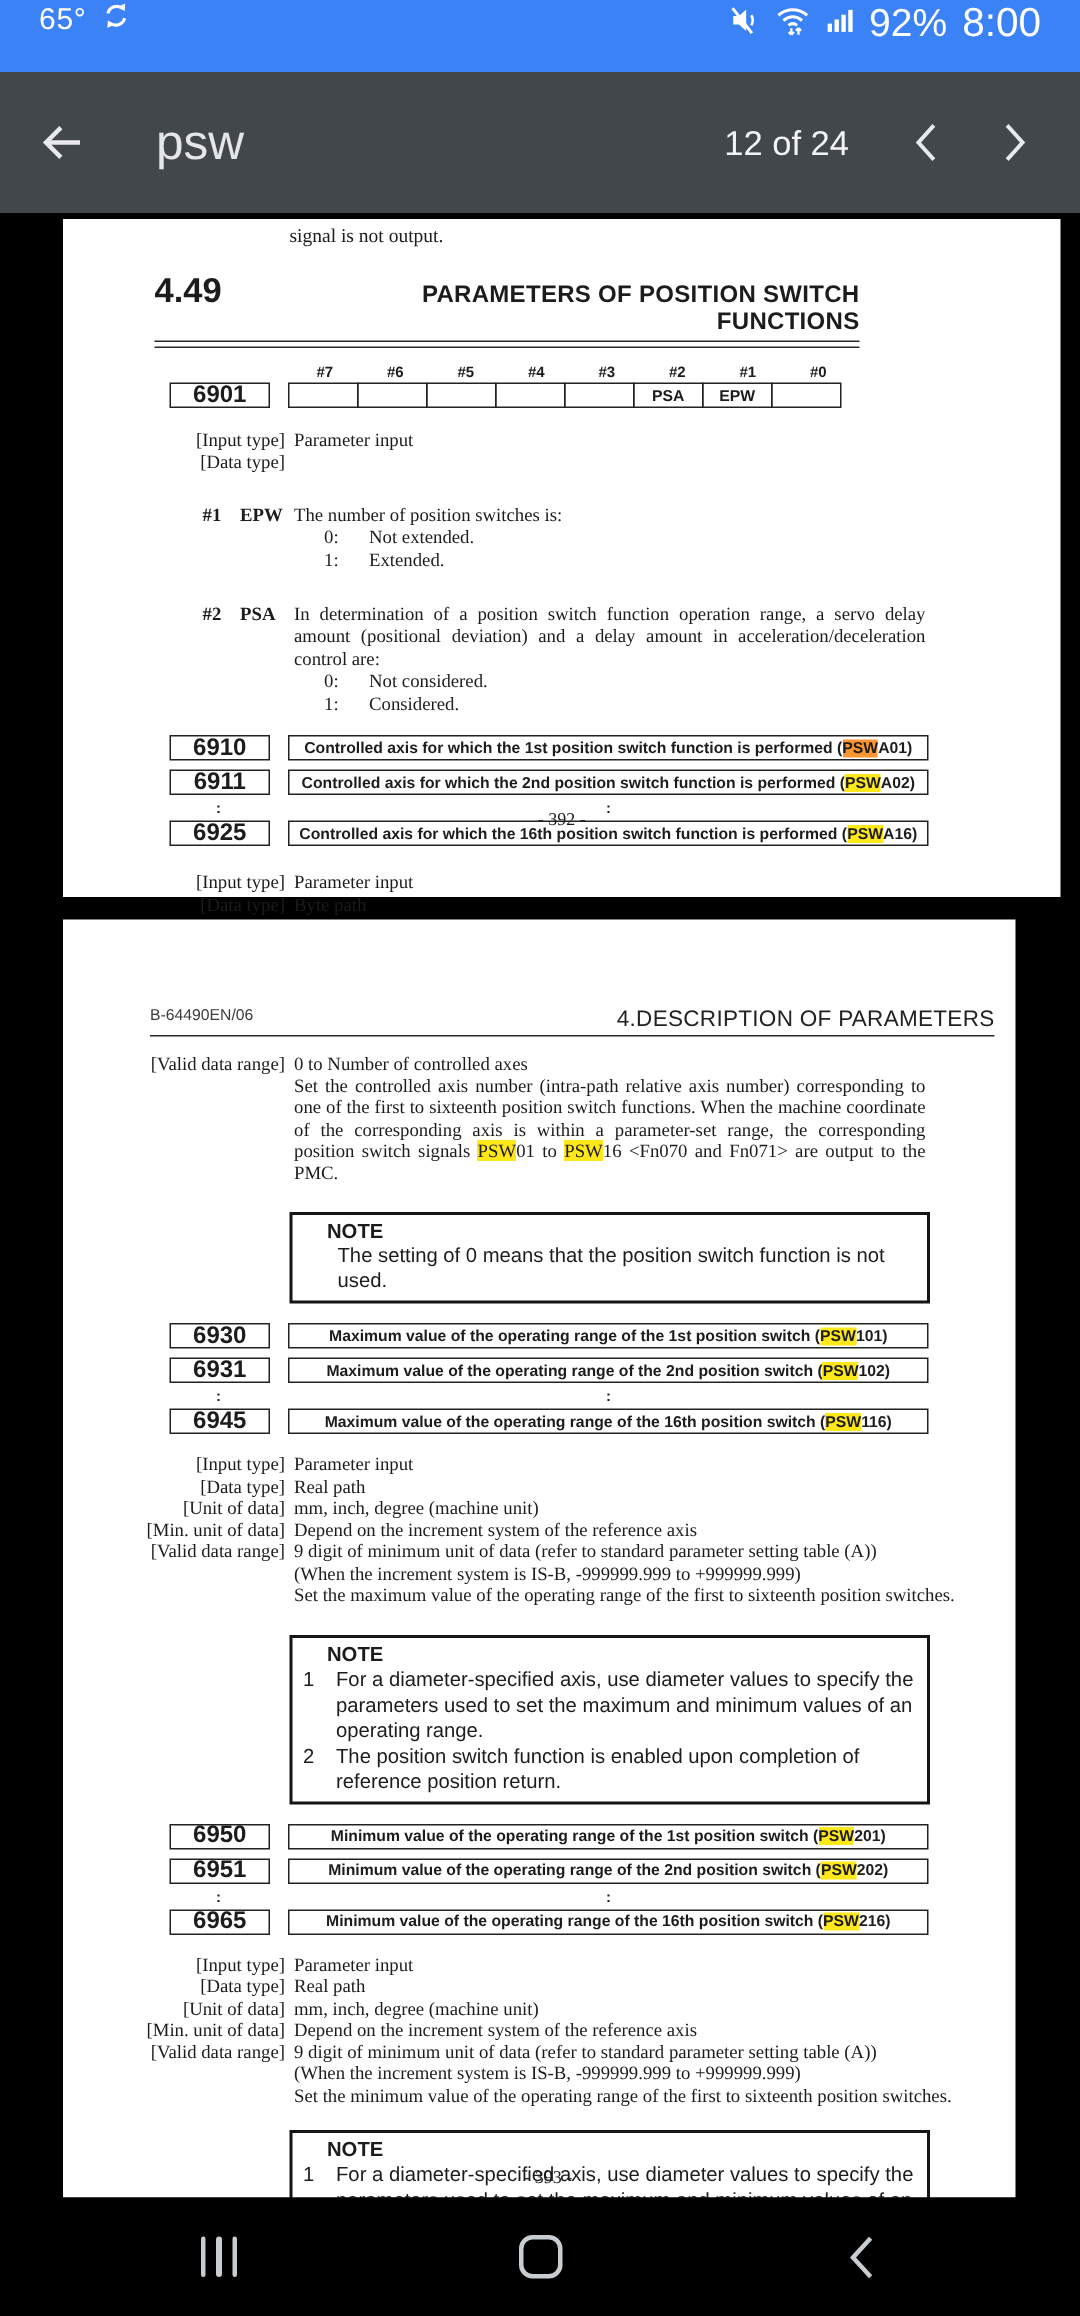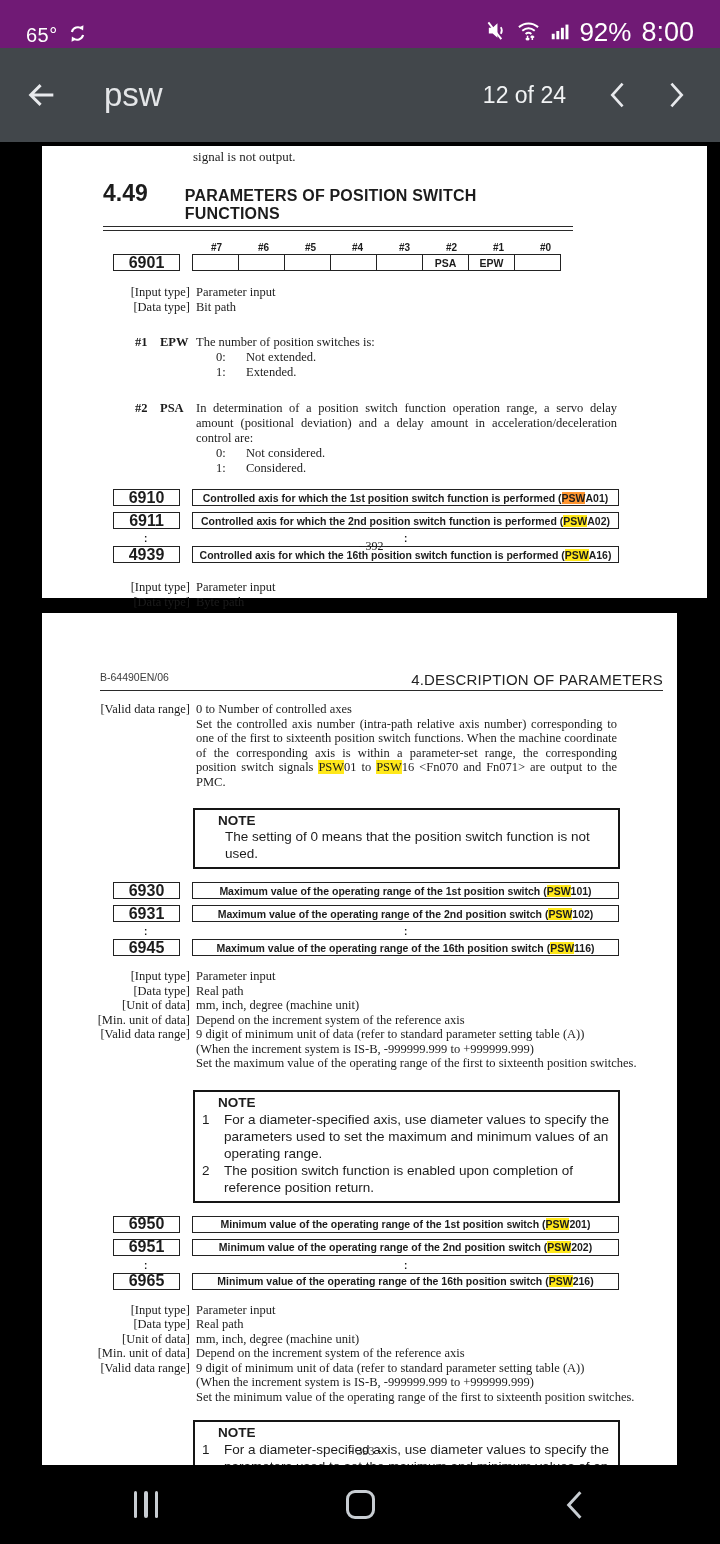--- a/index.html
+++ b/index.html
@@ -1,22 +1,22 @@
 <!DOCTYPE html>
 <html><head>
 <meta charset="utf-8">
 <style>
   html,body{margin:0;padding:0;background:#000;}
   *{box-sizing:border-box;}
   .screen{position:relative;width:720px;height:1544px;background:#000;overflow:hidden;
           font-family:"Liberation Sans","DejaVu Sans",sans-serif;}
 
   
-  .statusbar{position:absolute;top:0;left:0;width:720px;height:48px;background:#701a75;
-             display:flex;align-items:flex-end;padding:0 26px;color:#fff;}
+  .statusbar{position:absolute;top:0;left:0;width:720px;height:48px;background:#3b82f6;
+             display:flex;align-items:flex-start;padding:0 26px;color:#fff;}
   .sb-left{display:flex;align-items:center;gap:9px;}
   .sb-temp{font-size:20px;letter-spacing:.5px;}
   .sb-right{margin-left:auto;display:flex;align-items:center;gap:8px;}
   .sb-batt{font-size:26px;}
   .sb-time{font-size:27px;margin-left:2px;}
 
   
   .appbar{position:absolute;top:48px;left:0;width:720px;height:94px;background:#42474b;
           display:flex;align-items:center;padding:0 22px;color:#e8eaed;}
   .ab-back{width:40px;height:40px;display:flex;align-items:center;justify-content:center;cursor:pointer;}
@@ -31,21 +31,21 @@
   .page{position:absolute;background:#fff;color:#1c1c1c;
         font-family:"Liberation Serif","DejaVu Serif",serif;}
   .page1{top:4px;left:42px;width:665px;height:452px;}
   .page2{top:471px;left:42px;width:635px;height:852px;}
 
   .hl{background:#ffe81a;}
   .hl.active{background:#ff9632;}
 
   
   .p1-top{margin:3px 0 0 151px;font-size:13px;line-height:16px;}
-  .sec-header{margin:15px 0 0 61px;width:470px;}
+  .sec-header{margin:15px 0 0 61px;width:470px;text-align:right;}
   .sec-line1{display:flex;align-items:baseline;}
   .sec-num{font-family:"Liberation Sans",sans-serif;font-weight:bold;font-size:23px;}
   .sec-title{font-family:"Liberation Sans",sans-serif;font-weight:bold;font-size:16px;
              margin-left:37px;letter-spacing:.2px;}
   .dblrule{margin-top:3px;height:5px;border-top:1.8px solid #2a2a2a;border-bottom:1.8px solid #2a2a2a;}
 
   .bit-labels{display:flex;margin:11px 0 0 151px;}
   .bit-labels span{width:47px;text-align:center;font-family:"Liberation Sans",sans-serif;
                    font-weight:bold;font-size:10px;}
   .bit-table{display:flex;margin:1px 0 0 71px;align-items:flex-start;}
@@ -217,21 +217,20 @@
         </div>
       </div>
 
       <div class="kv-block1">
         <div class="kv">
             <span class="lab">[Input type]</span>
             <span>Parameter input</span>
           </div>
         <div class="kv">
             <span class="lab">[Data type]</span>
-            <span>Bit path</span>
           </div>
       </div>
 
       <div class="bitdesc">
         <span></span>
         <span class="bnum">#1</span>
         <span class="bname">EPW</span>
         <span class="btext">
           <span>The number of position switches is:</span>
           <span class="opt">
@@ -277,21 +276,21 @@
               <span>Controlled axis for which the 2nd position switch function is performed (</span>
               <span class="hl">PSW</span>
               <span>A02)</span>
             </div>
         </div>
         <div class="dots-row">
           <span class="d1">:</span>
             <span class="d2">:</span>
         </div>
         <div class="prow">
-          <div class="numbox">4939</div>
+          <div class="numbox">6925</div>
           <div class="pdesc">
               <span>Controlled axis for which the 16th position switch function is performed (</span>
               <span class="hl">PSW</span>
               <span>A16)</span>
             </div>
         </div>
       </div>
 
       <div class="kv-block2">
         <div class="kv">

